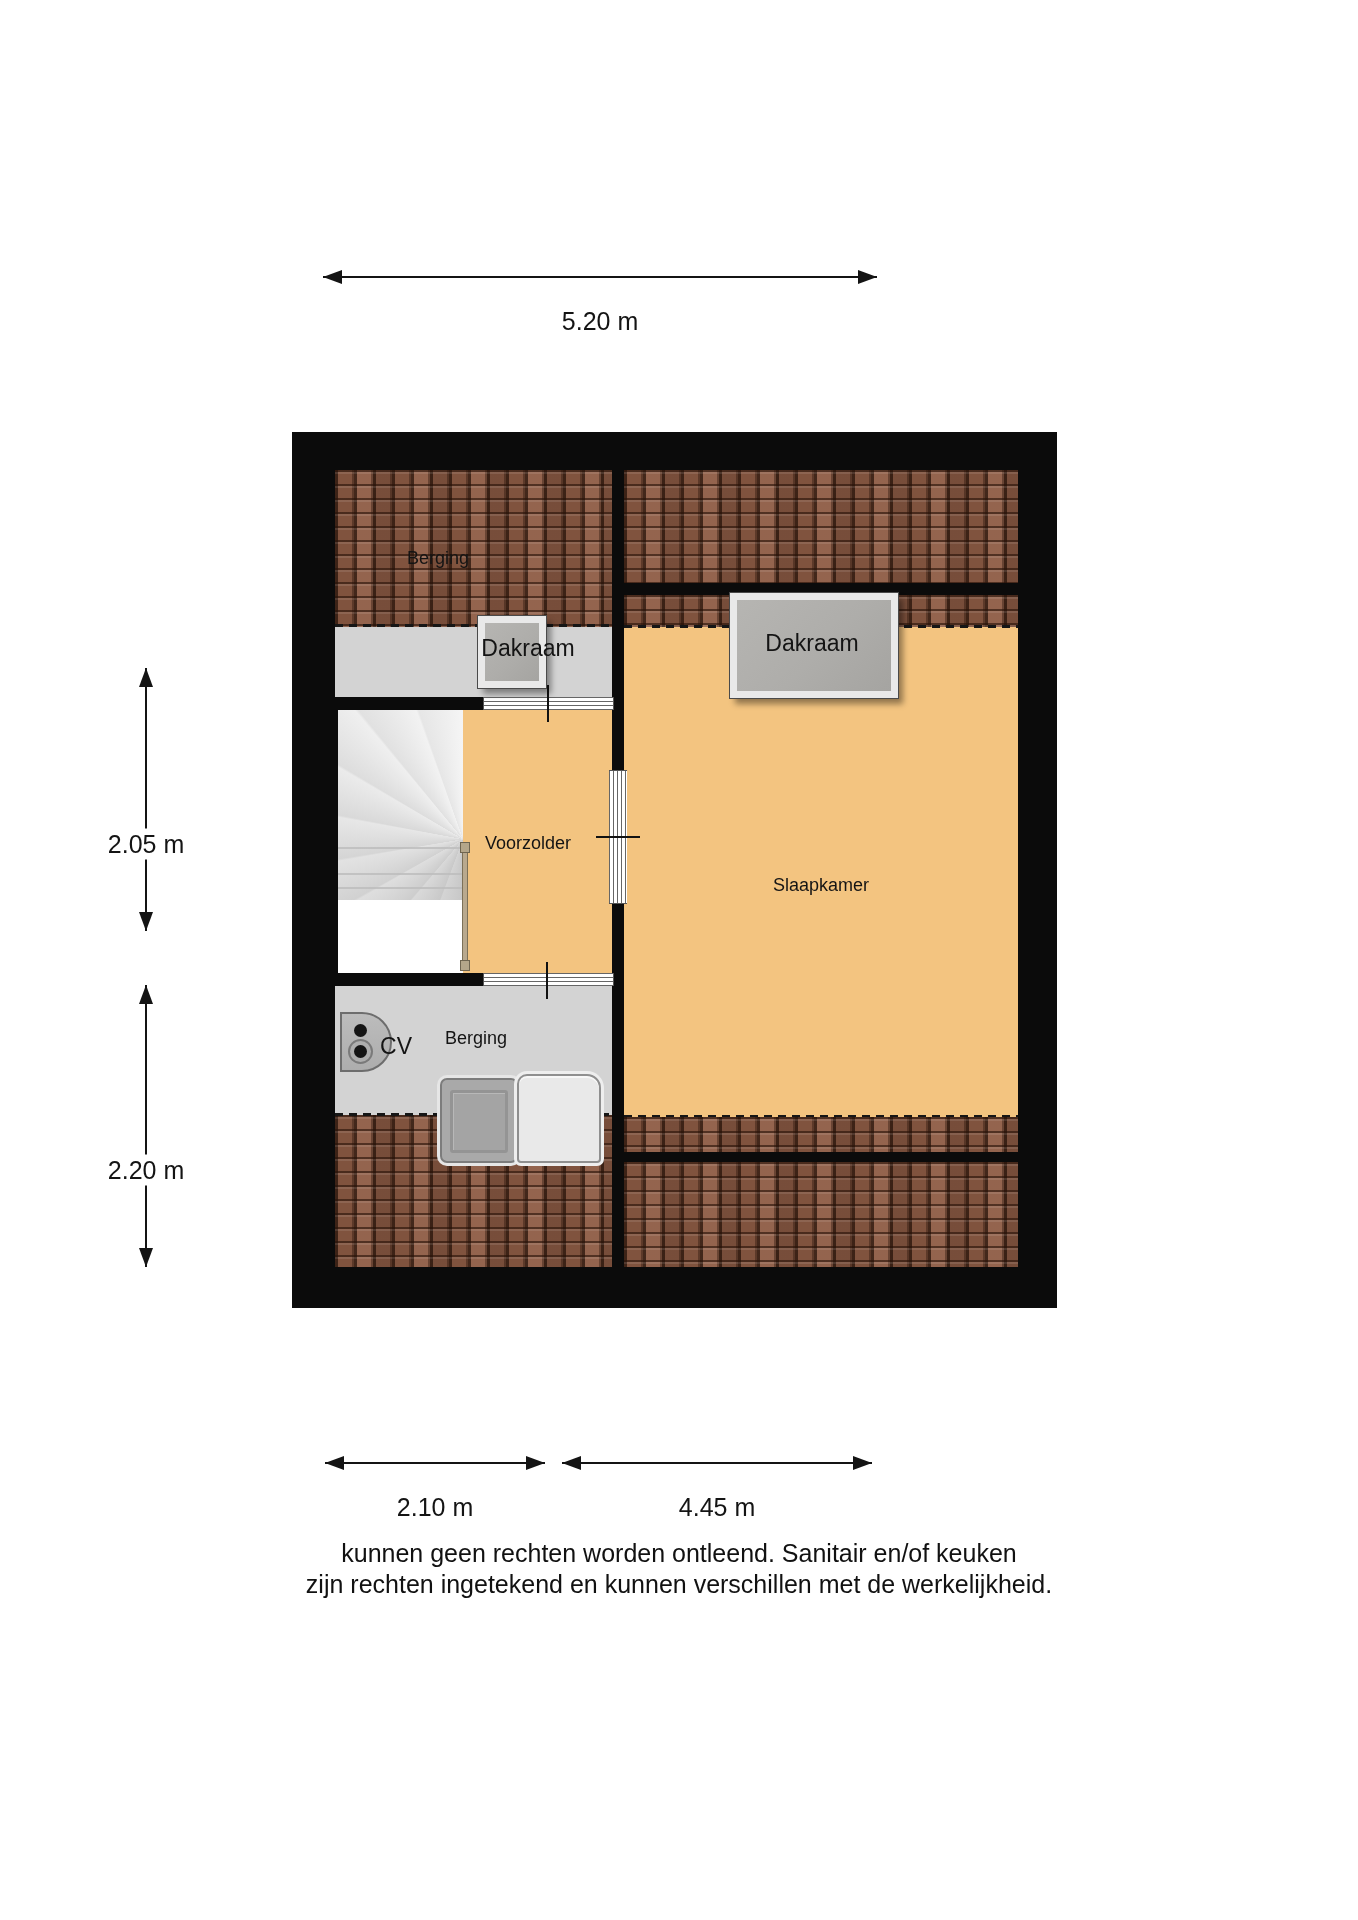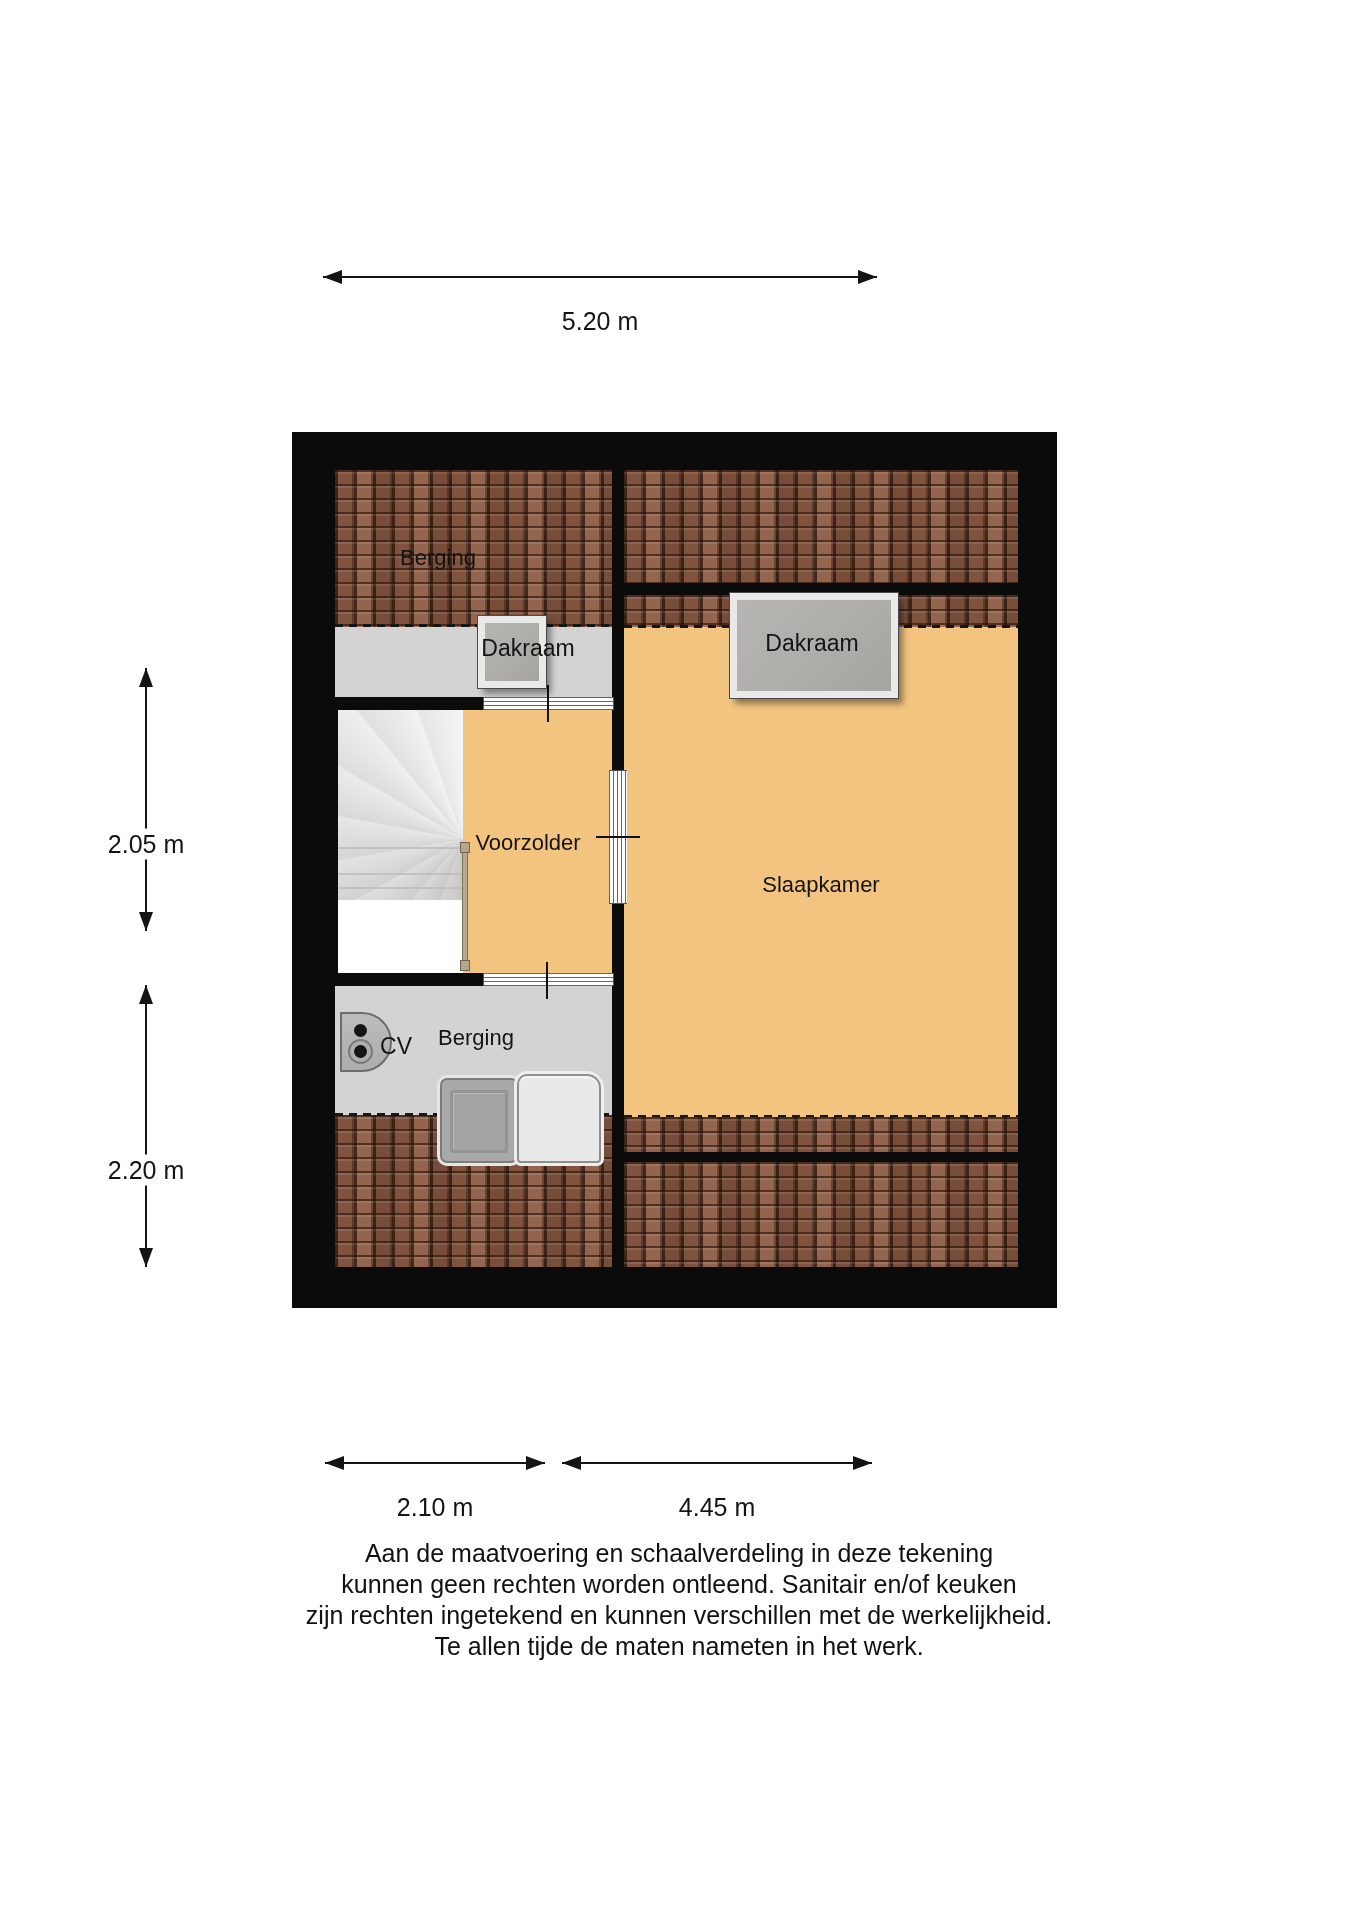--- a/index.html
+++ b/index.html
@@ -54,21 +54,21 @@
   .washer{
     box-sizing:border-box;background:#a9a9a9;border:2px solid #7c7c7c;border-radius:7px;
     box-shadow:0 0 0 3px #e6e6e6;
   }
   .washer-inner{left:8px;top:10px;right:8px;bottom:8px;border:3px solid #949494;background:#a4a4a4;border-radius:3px;box-shadow:inset 1px 1px 0 #b8b8b8;}
   .whitebox{
     box-sizing:border-box;background:#e9e9e9;border:2px solid #8f8f8f;border-radius:10px 14px 4px 4px;
     box-shadow:0 0 0 3px #eeeeee, inset 0 2px 0 #f7f7f7;
   }
   
-  .room-label{transform:translate(-50%,-50%);font-size:22px;white-space:nowrap;color:#141414;}
+  .room-label{transform:translate(-50%,-50%);font-size:18px;white-space:nowrap;color:#141414;}
   .small-label{transform:translate(-50%,-50%);font-size:23px;white-space:nowrap;color:#141414;}
   
   .dim .line-h{position:absolute;left:0;right:0;top:50%;height:2px;margin-top:-1px;background:#141414;}
   .dim .line-v{position:absolute;top:0;bottom:0;left:50%;width:2px;margin-left:-1px;background:#141414;}
   .dim .ah{position:absolute;width:0;height:0;}
   .ah.left{left:0;top:50%;margin-top:-7px;border-top:7px solid transparent;border-bottom:7px solid transparent;border-right:19px solid #141414;}
   .ah.right{right:0;top:50%;margin-top:-7px;border-top:7px solid transparent;border-bottom:7px solid transparent;border-left:19px solid #141414;}
   .ah.up{top:0;left:50%;margin-left:-7px;border-left:7px solid transparent;border-right:7px solid transparent;border-bottom:19px solid #141414;}
   .ah.down{bottom:0;left:50%;margin-left:-7px;border-left:7px solid transparent;border-right:7px solid transparent;border-top:19px solid #141414;}
   .dim-label{
@@ -179,19 +179,17 @@
   </div>
 
   <div class="abs dim" style="left:562px;top:1449px;width:310px;height:28px;">
     <div class="line-h"></div>
     <div class="ah left"></div>
     <div class="ah right"></div>
     <span class="dim-label">4.45 m</span>
   </div>
 
   <div class="abs" id="disclaimer">
-    <div>Aan de maatvoering en schaalverdeling in deze tekening</div>
     <div>kunnen geen rechten worden ontleend. Sanitair en/of keuken</div>
     <div>zijn rechten ingetekend en kunnen verschillen met de werkelijkheid.</div>
-    <div>Te allen tijde de maten nameten in het werk.</div>
   </div>
 
 </div>
 
 </body></html>

